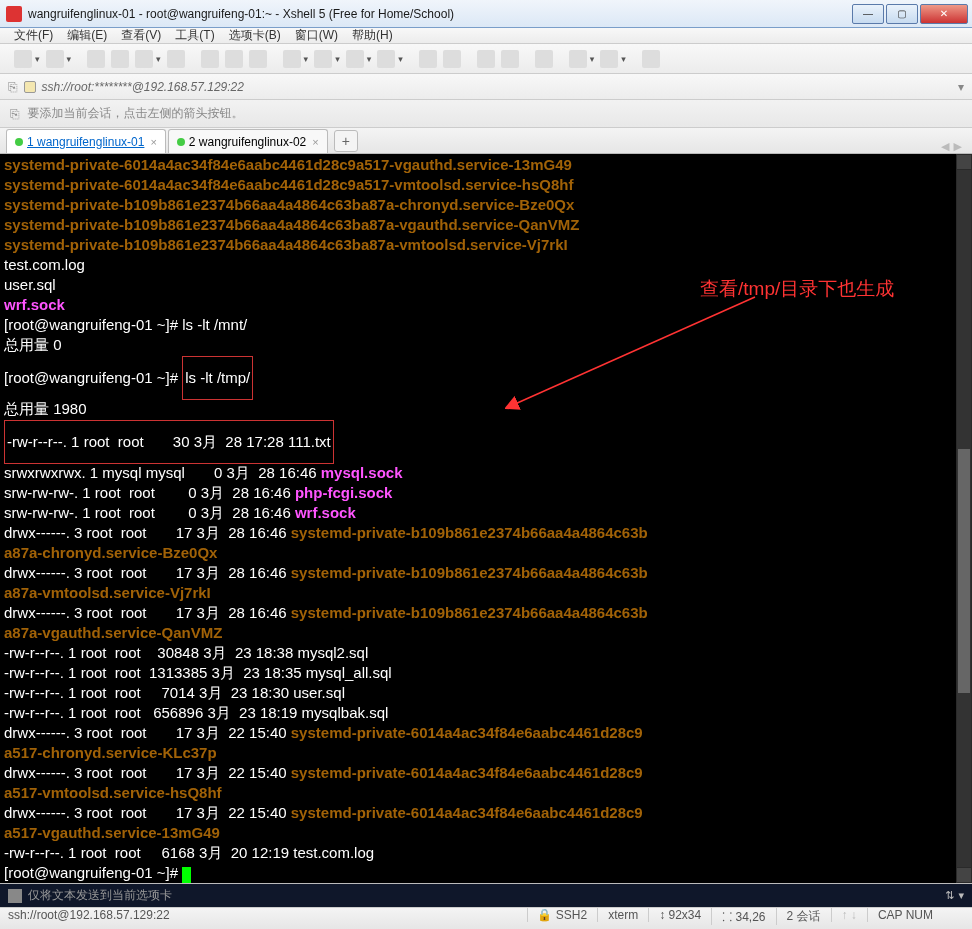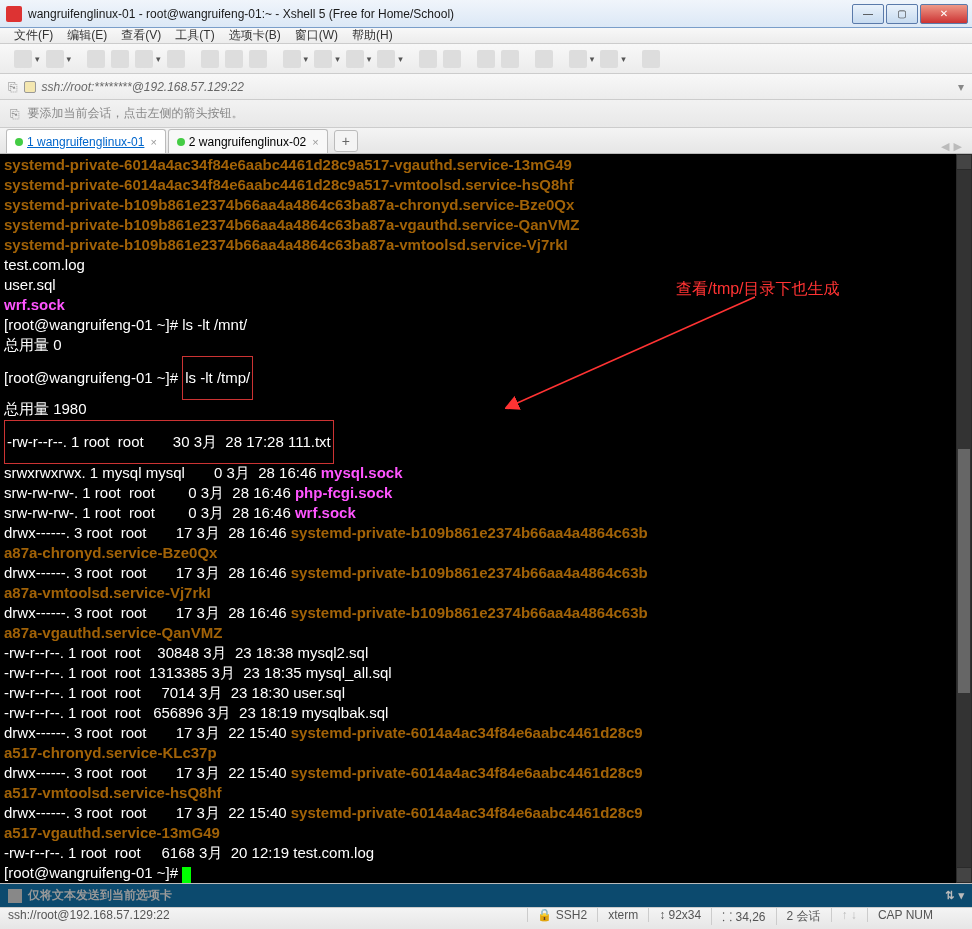--- a/index.html
+++ b/index.html
@@ -25,23 +25,23 @@
 .tab .dot { width: 8px; height: 8px; border-radius: 50%; background: #4c4; }
 .tab .x { font-size: 11px; color: #999; margin-left: 2px; }
 .tabadd { width: 24px; height: 22px; border: 1px solid #bbb; border-radius: 3px; background: #f4f4f4; display: flex; align-items: center; justify-content: center; font-size: 14px; color: #666; margin-left: 4px; margin-bottom: 1px; }
 .tabarrow { flex:1; display:flex; justify-content:flex-end; align-items:center; padding-right:10px; gap:4px; color:#bbb; font-size:11px;}
 .terminal { flex: 1; background: #000; color: #fff; font-family: "Consolas","Courier New",monospace; font-size: 15px; line-height: 18px; padding: 2px 4px; overflow: hidden; white-space: pre; position: relative; }
 .terminal .bold-cyan { color: #a16207; font-weight: bold; }
 .terminal .magenta { color: #ff55ff; font-weight: bold; text-align: center; }
 .terminal .white { color: #fff; }
 .terminal .cursor { display: inline-block; width: 9px; height: 16px; background: #0f0; vertical-align: text-bottom; }
 .terminal .box { display: inline-block; border: 1px solid #cc3333; padding: 12px 2px; }
-.annot { position: absolute; color: #ff3333; font-family: "Microsoft YaHei",sans-serif; font-size: 16px; left: 676px; top: 126px; }
+.annot { position: absolute; color: #ff3333; font-family: "Microsoft YaHei",sans-serif; font-size: 19px; left: 700px; top: 126px; }
 .arrow { position: absolute; pointer-events: none; }
-.inputbar { height: 24px; background: #0c4a6e; border-top: 1px solid #bbb; display: flex; align-items: center; padding: 0 8px; font-size: 12px; color: #999; gap: 6px; font-weight: bold; }
+.inputbar { height: 24px; background: #0f172a; border-top: 1px solid #bbb; display: flex; align-items: center; padding: 0 8px; font-size: 12px; color: #999; gap: 6px; }
 .inputprompt { width: 14px; height: 14px; background: #888; display: inline-block; }
 .inputline { flex: 1; }
 .inputright { color: #bbb; font-size: 11px; display:flex; gap:4px;}
 .statusbar { height: 22px; background: linear-gradient(#f4f4f4,#e6e6e6); border-top: 1px solid #ccc; display: flex; align-items: flex-start; padding: 0 8px; font-size: 12px; color: #555; }
 .statusbar .left { flex: 1; }
 .statusbar .seg { padding: 0 10px; border-left: 1px solid #ccc; }
 .scrollbar { position: absolute; right: 0; top: 0; bottom: 0; width: 16px; background: #2a2a2a; display: flex; flex-direction: column; align-items:center;}
 .scrollbar .sbtn { width: 14px; height: 14px; background: #444; margin: 1px 0;}
 .scrollbar .strack { flex:1; width:14px; background:#333; position:relative;}
 .scrollbar .sthumb { position:absolute; left:1px; width:12px; top:40%; height:35%; background:#666;}

